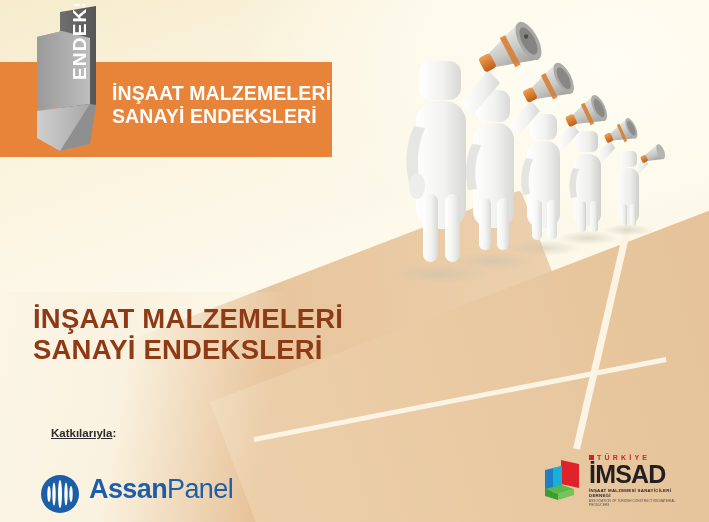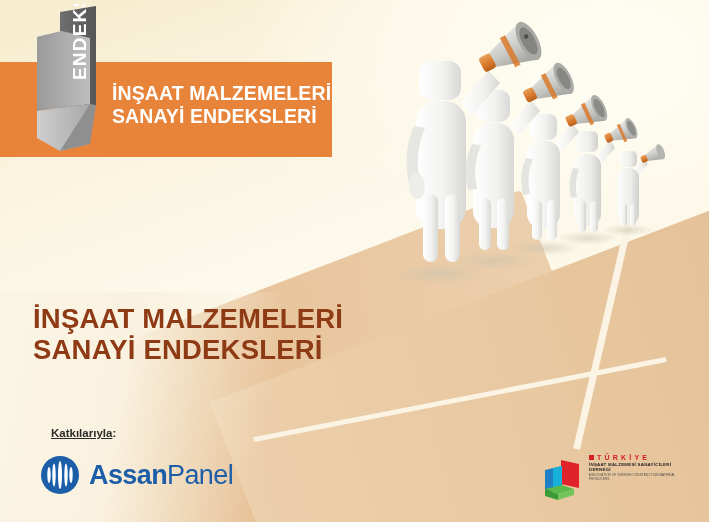--- a/index.html
+++ b/index.html
@@ -79,21 +79,21 @@
   }
 
   
   .contrib-label{
     position:absolute;left:31px;top:427px;
     font-size:11.5px;font-weight:bold;color:#2b2b2b;
   }
   .contrib-label .u{text-decoration:underline;padding-left:20px;}
 
   
-  .assan{position:absolute;left:40px;top:453px;width:200px;height:44px;display:flex;align-items:center;}
+  .assan{position:absolute;left:40px;top:474px;width:200px;height:44px;display:flex;align-items:flex-start;}
   .assan-mark{width:40px;height:40px;flex:0 0 40px;}
   .assan-word{
     margin-left:9px;font-size:27px;color:#1c5fa8;letter-spacing:-0.6px;white-space:nowrap;
   }
   .assan-word b{font-weight:bold;}
   .assan-word span{font-weight:normal;}
 
   
   .imsad{position:absolute;left:541px;top:452px;width:148px;height:56px;}
   .imsad-mark{position:absolute;left:0;top:6px;width:44px;height:44px;}
@@ -298,18 +298,19 @@
       <polygon points="12,10 21,8 21,31 12,33" fill="#17b0d8"></polygon>
       <polygon points="4,31 21,27 33,31 17,36" fill="#5ab948"></polygon>
       <polygon points="4,31 17,36 17,42 4,38" fill="#3d9b36"></polygon>
       <polygon points="17,36 33,31 33,37 17,42" fill="#74c45c"></polygon>
     </svg>
     <div class="imsad-txt">
       <div class="imsad-tr">
         <span class="sq"></span>
         <span>TÜRKİYE</span>
       </div>
+      <div class="imsad-name">İMSAD</div>
       <div class="imsad-sub1">İNŞAAT MALZEMESİ SANAYİCİLERİ DERNEĞİ</div>
       <div class="imsad-sub2">ASSOCIATION OF TURKISH CONSTRUCTION MATERIAL PRODUCERS</div>
     </div>
   </div>
 
 </div>
 
 </body></html>

